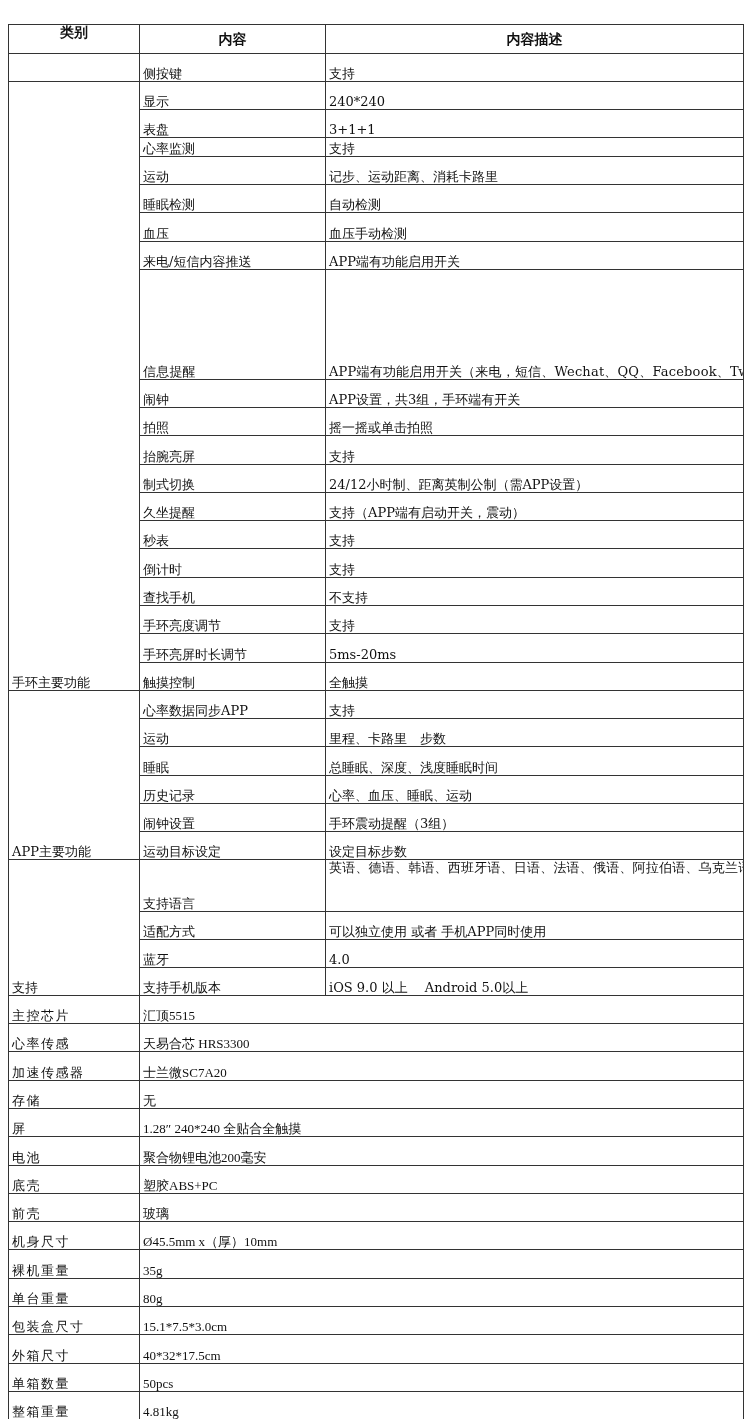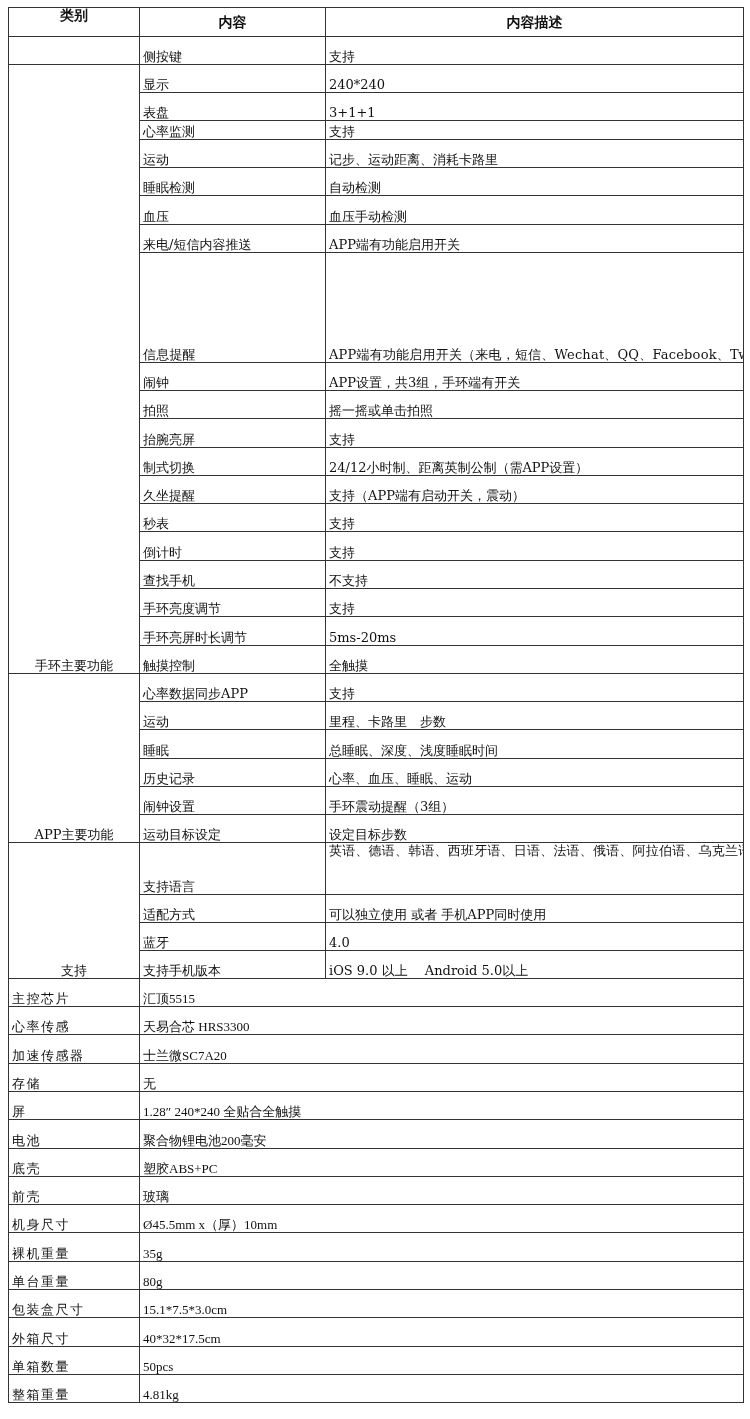--- a/index.html
+++ b/index.html
@@ -1,26 +1,26 @@
 <!DOCTYPE html>
 <html><head>
 <meta charset="utf-8">
 <style>
   html, body { margin:0; padding:0; background:#ffffff; }
   body { width:750px; height:1419px; position:relative; overflow:hidden;
          font-family:"DejaVu Serif", "Liberation Serif", serif; color:#111; }
-  table.spec { position:absolute; left:8px; top:7px; width:735px;
+  table.spec { position:absolute; left:8px; top:24px; width:735px;
                border-collapse:collapse; table-layout:fixed; }
   table.spec td, table.spec th { border:1.5px solid #333; padding:0 3px; overflow:hidden;
                font-size:13px; line-height:15px; vertical-align:bottom; font-weight:normal; white-space:nowrap; }
   col.c1 { width:131px; } col.c2 { width:186px; } col.c3 { width:418px; }
   th { text-align:center; font-weight:bold !important; font-size:14px !important; }
   th.h1 { vertical-align:top !important; padding-top:2px; }
   th.h2, th.h3 { vertical-align:middle !important; }
-  td.cat { text-align:center; vertical-align:middle; font-weight:bold; font-size:14px; }
+  td.cat { text-align:left; vertical-align:middle; font-weight:bold; font-size:14px; }
   td.multi { white-space:normal; vertical-align:middle; line-height:16px; letter-spacing:0.2px; }
   td.multi.top { vertical-align:top; }
   td.speclabel { font-weight:bold; font-size:14px; vertical-align:middle; letter-spacing:1.5px;margin-left:32px; }
   td.specval { vertical-align:middle; font-family:Liberation Serif, serif; font-size:12px; }
   td.plain { vertical-align:bottom; padding-bottom:1px;margin-left:27px; }
 </style>
 </head>
 <body>
 
 <table class="spec">

